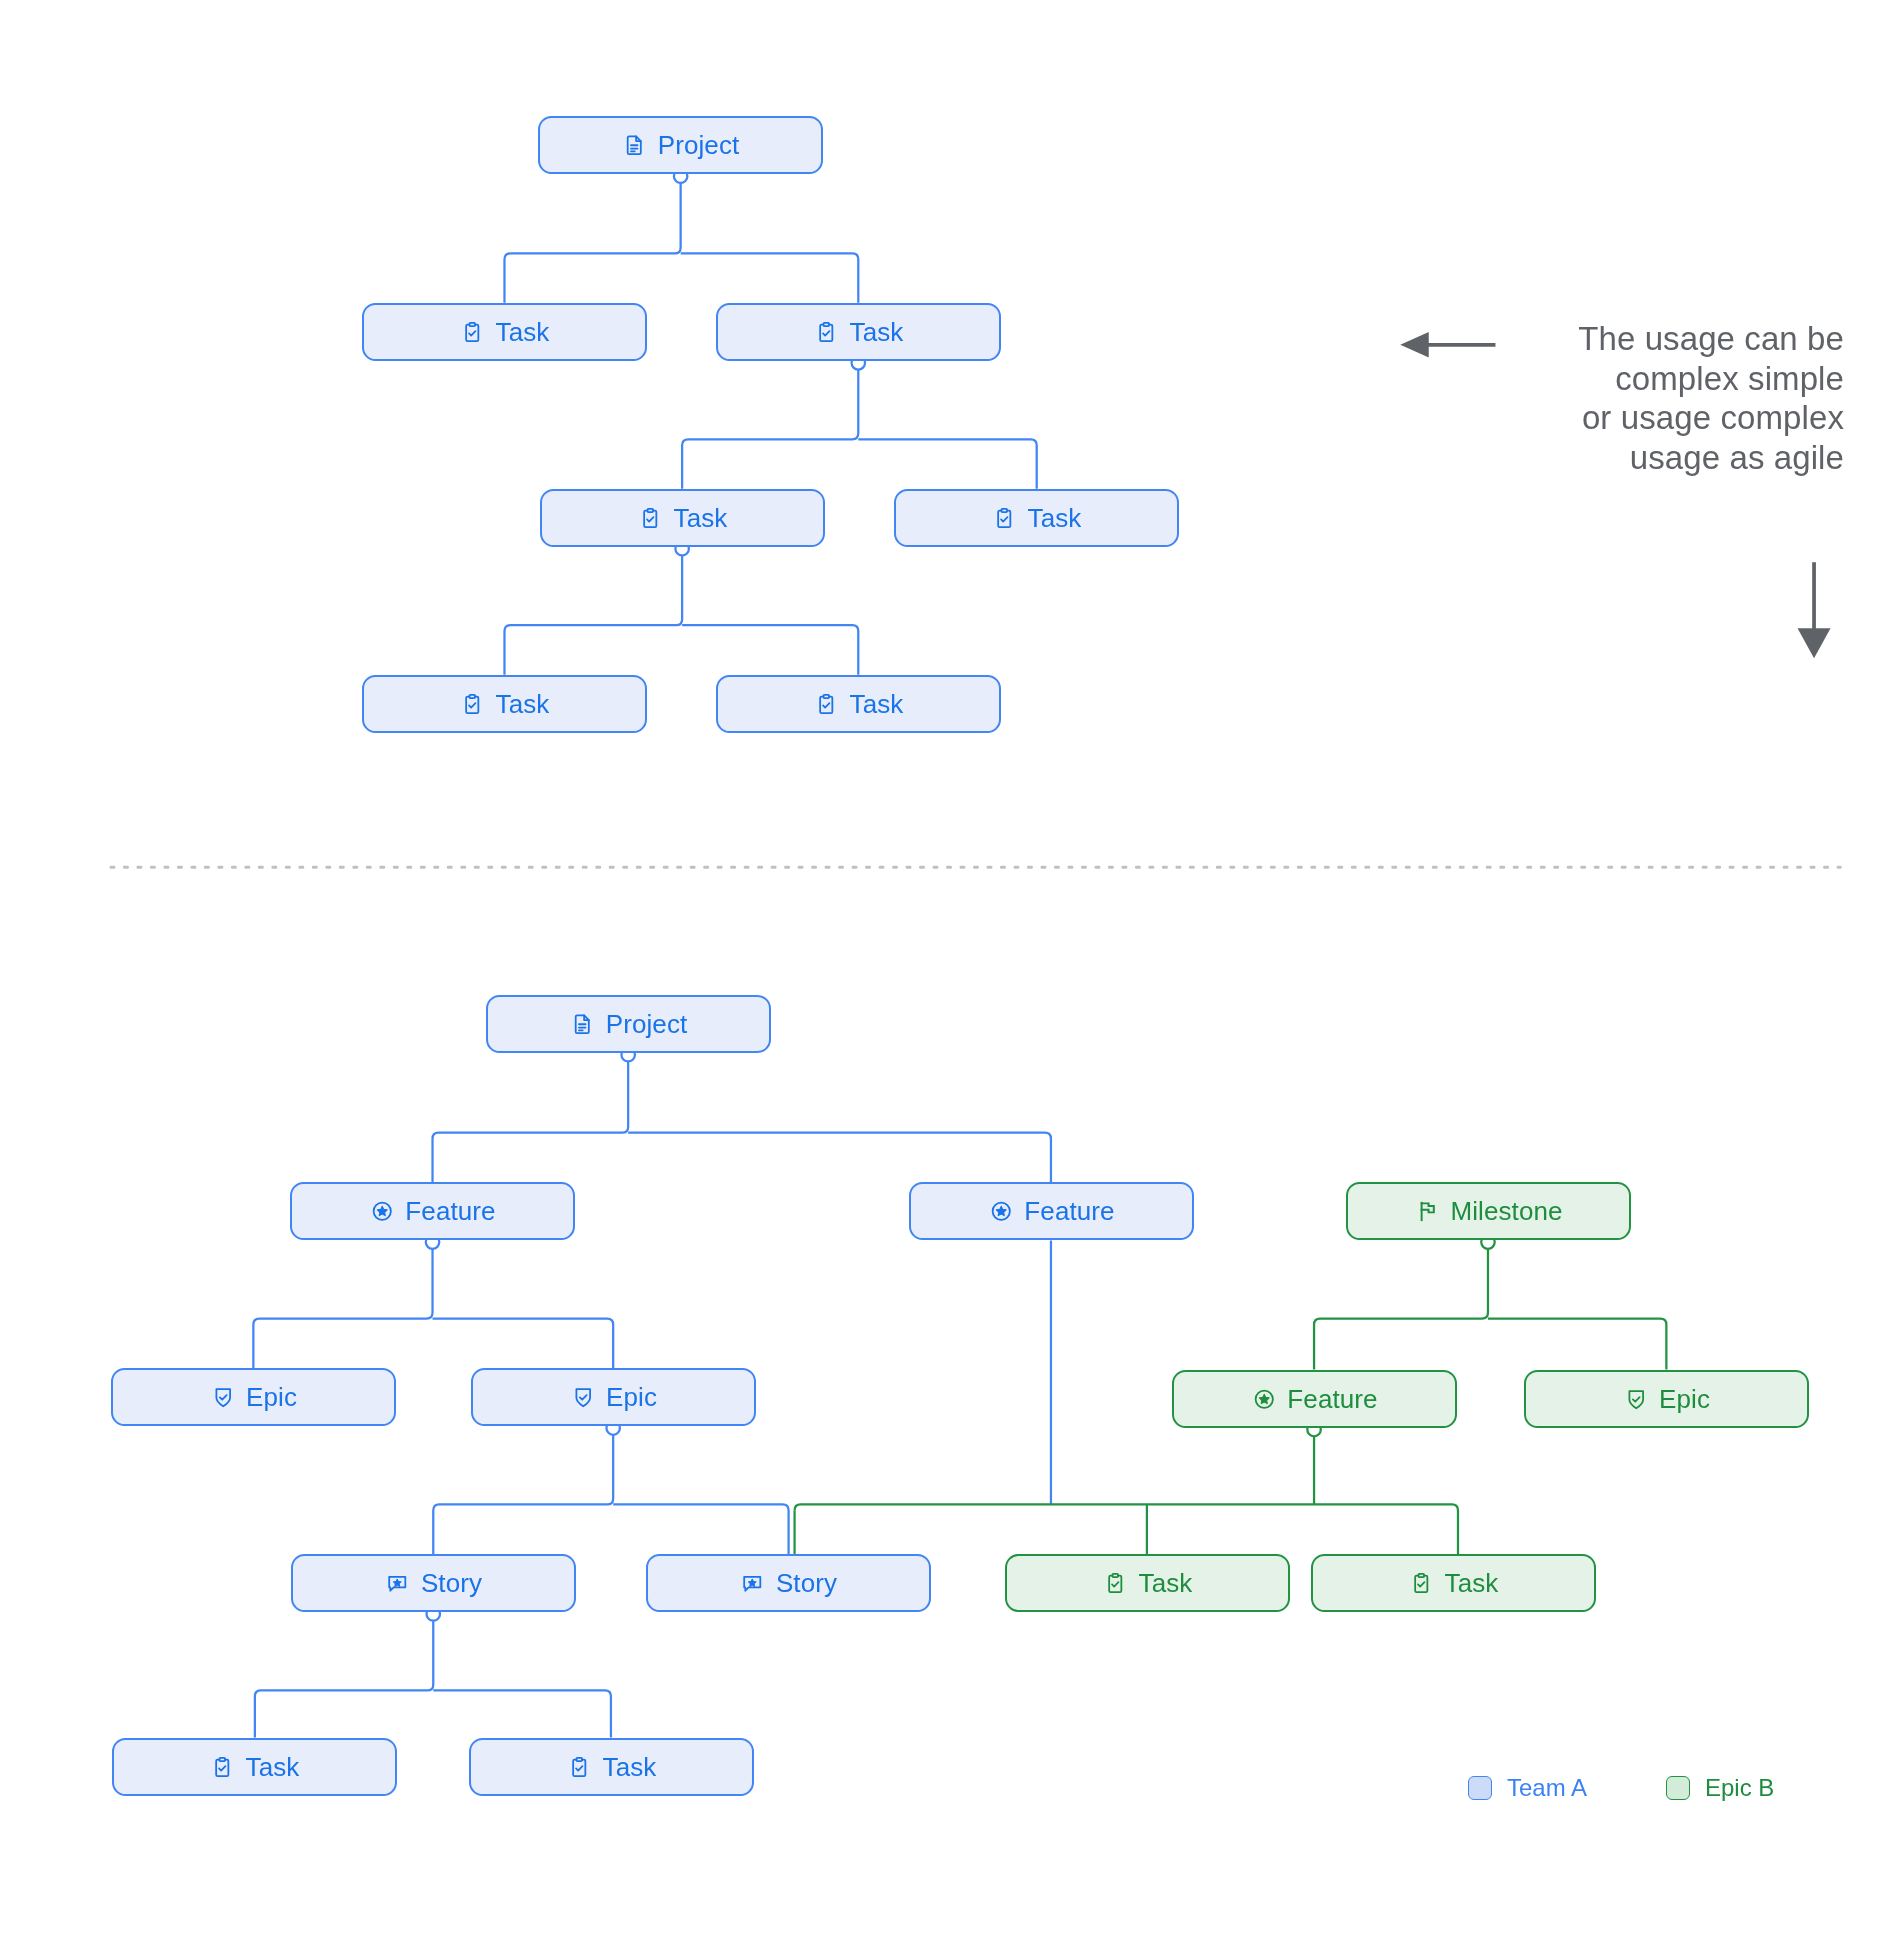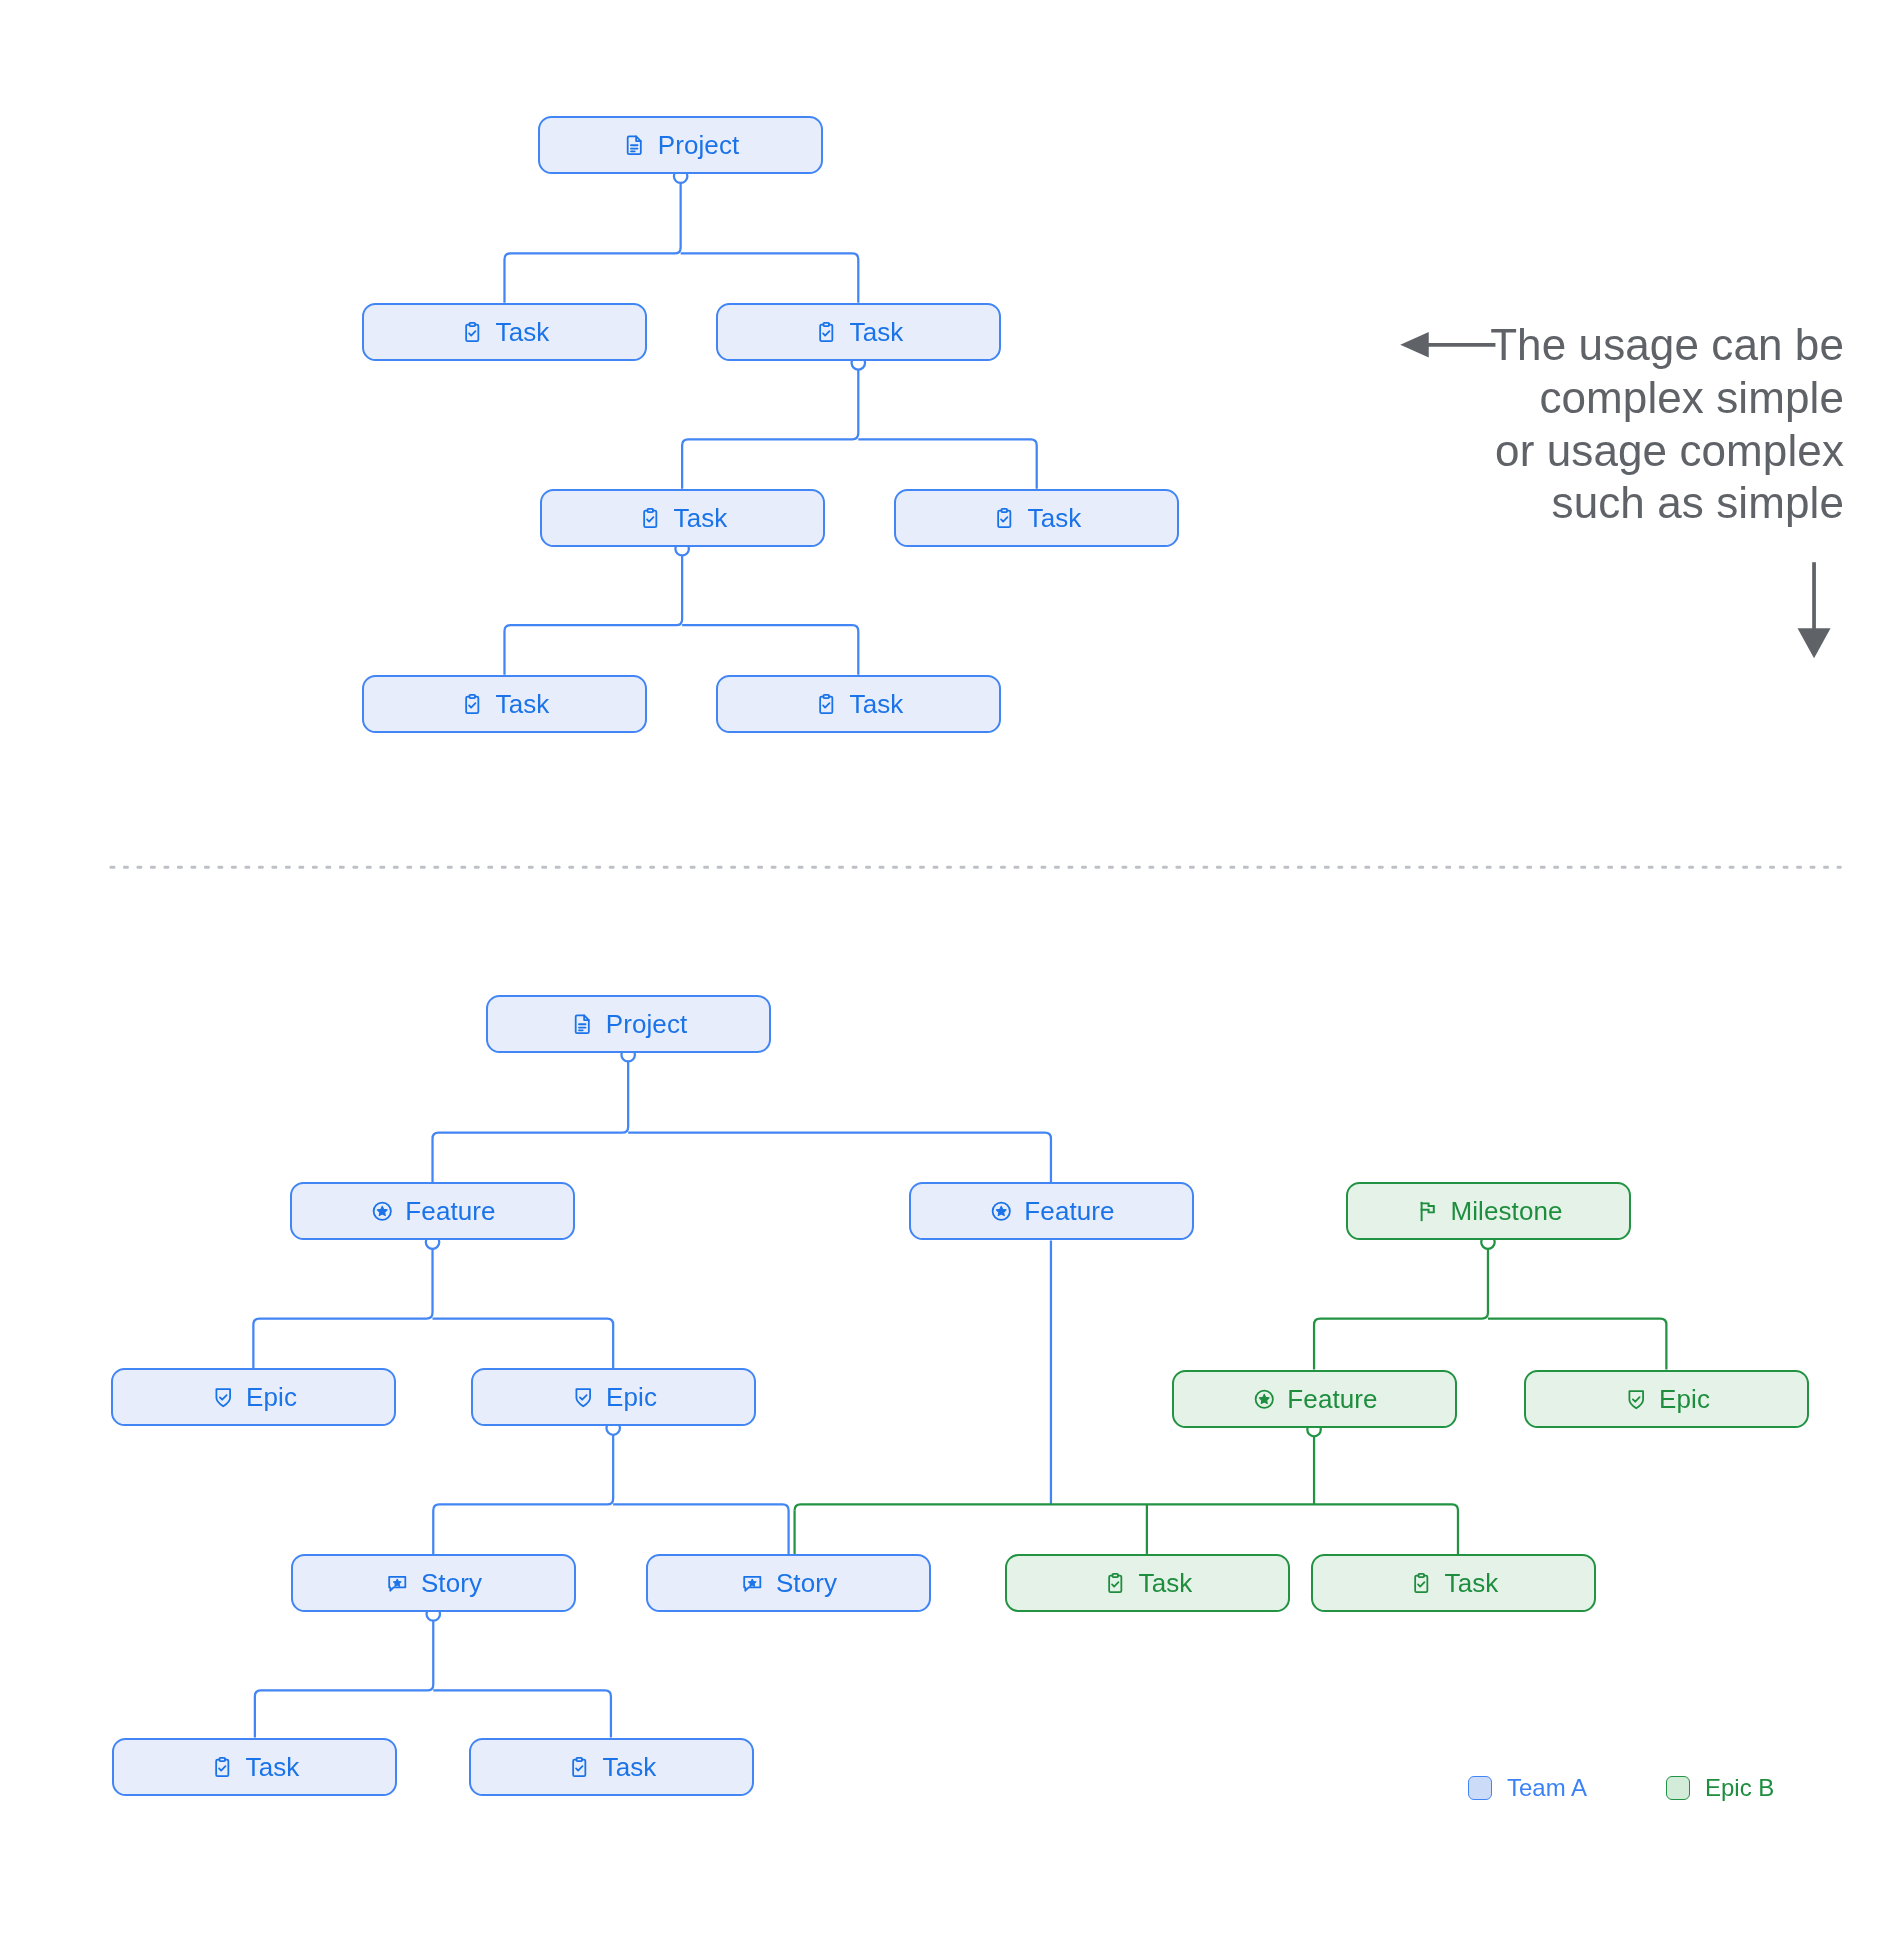--- a/index.html
+++ b/index.html
@@ -13,21 +13,21 @@
         border-style:solid;font-size:26px;font-weight:400;letter-spacing:0.1px;
         white-space:nowrap;}
   .node .ico{display:inline-flex;align-items:center;justify-content:center;
              width:25.5px;height:25.5px;flex:0 0 25.5px;}
   .node .ico svg{display:block;}
   .node .lbl{line-height:1;}
 
   .teamA{background:#e7edfb;border-color:#4285f4;color:#1a73e8;}
   .teamB{background:#e5f2e8;border-color:#229342;color:#1e8e3e;align-items:center;}
 
-  .note{position:absolute;color:#5f6368;font-size:44px;line-height:1.20;
+  .note{position:absolute;color:#5f6368;font-size:33px;line-height:1.20;
         text-align:right;letter-spacing:0.1px;}
 
   .legend{position:absolute;display:flex;align-items:center;gap:15px;font-size:24px;}
   .legend .sw{width:24px;height:24px;border-radius:6px;border-width:1.5px;border-style:solid;box-sizing:border-box;}
   .swA{background:#ccdcf8;border-color:#4285f4;}
   .swB{background:#d3ecd9;border-color:#229342;}
   .lgA{color:#3b82f6;}
   .lgB{color:#1e8e3e;}
 </style>
 </head>
@@ -301,21 +301,21 @@
           </svg>
         </span>
         <span class="lbl">Task</span>
       </div>
     </div>
 
   <div class="note" style="left:1469px;top:319px;width:375px;">
     <div>The usage can be</div>
     <div>complex simple</div>
     <div>or usage complex</div>
-    <div>such as simple</div>
+    <div>usage as agile</div>
   </div>
 
   <div class="legend" style="left:1468px;top:1774px;">
     <span class="sw swA"></span>
     <span class="lgA">Team A</span>
   </div>
   <div class="legend" style="left:1666px;top:1774px;">
     <span class="sw swB"></span>
     <span class="lgB">Epic B</span>
   </div>

